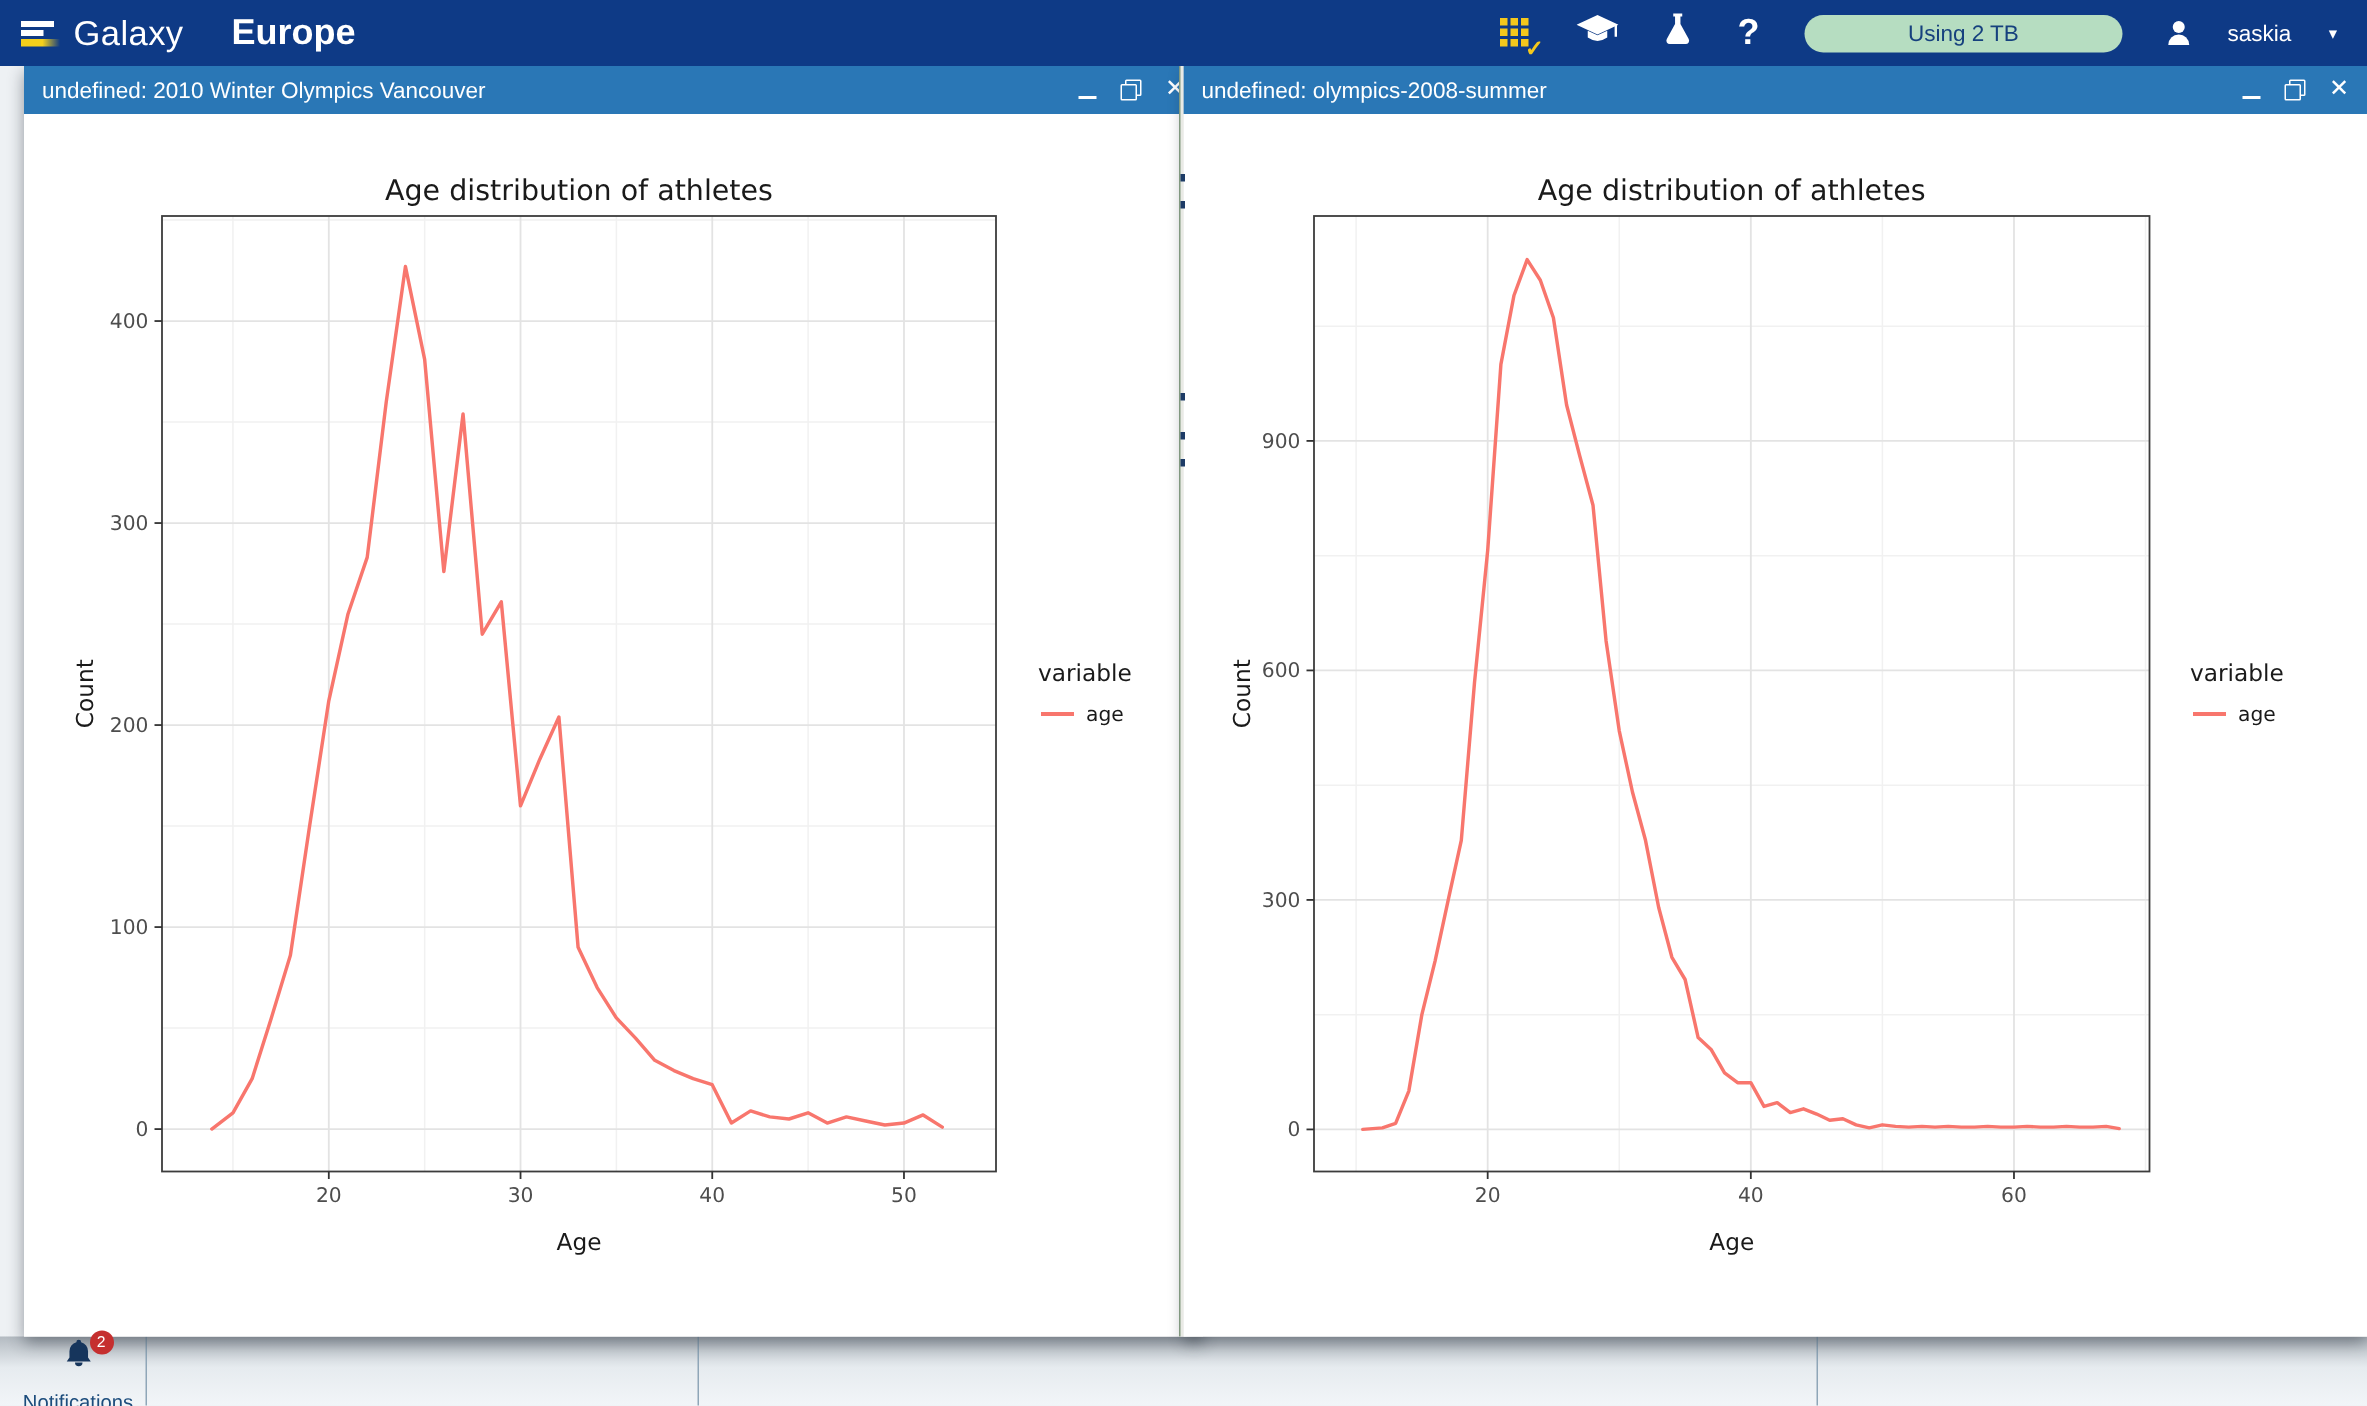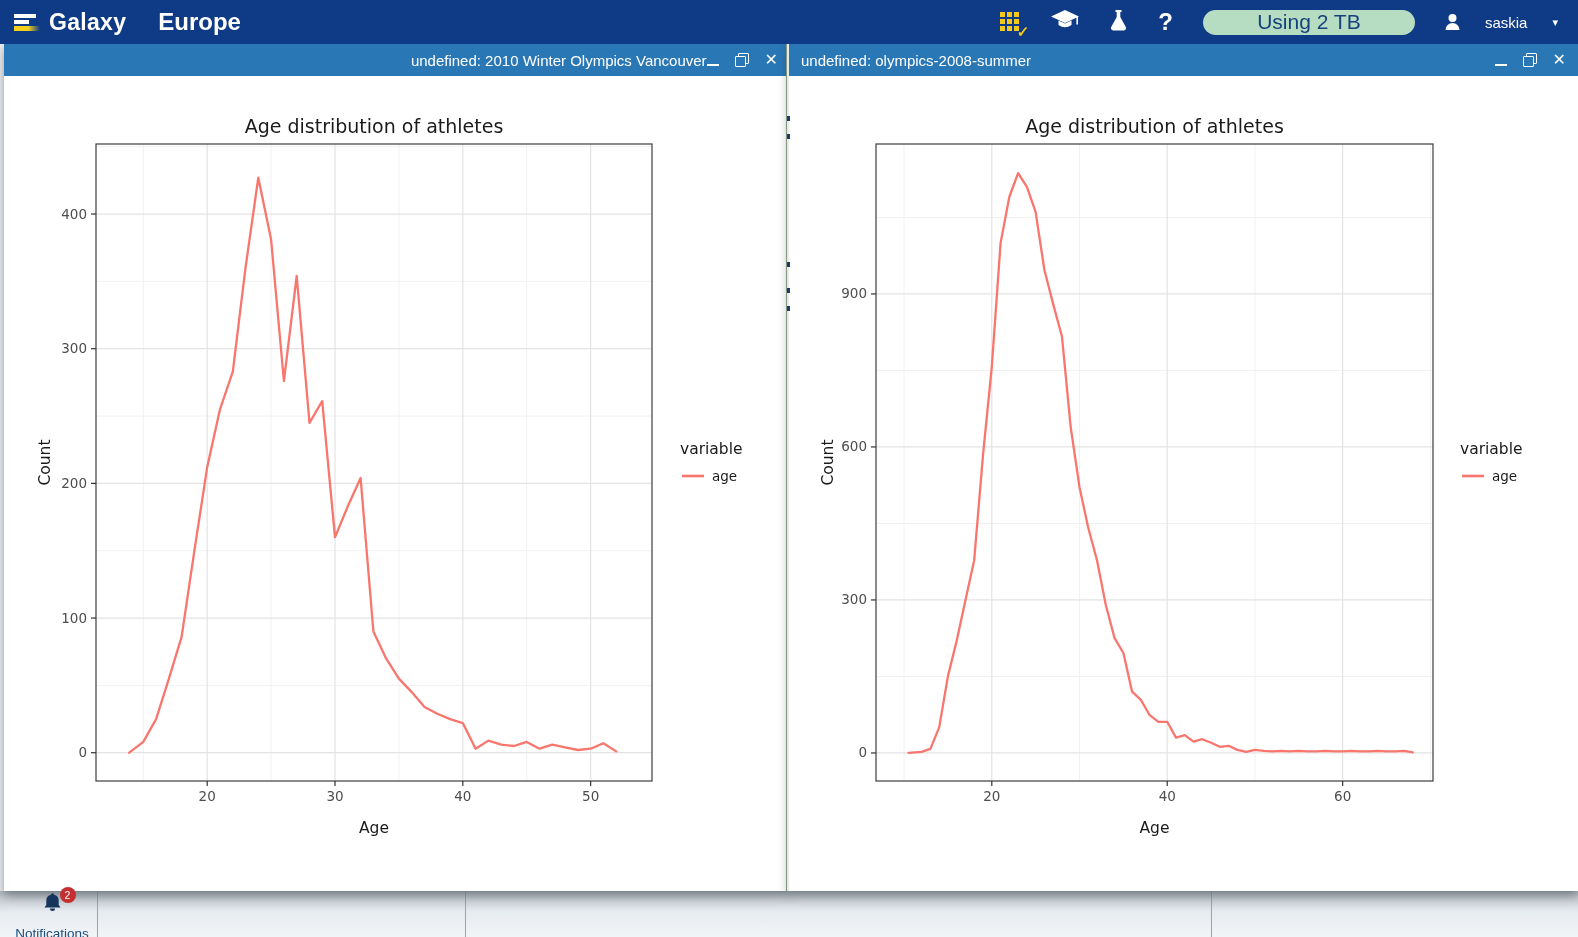--- a/index.html
+++ b/index.html
@@ -5,46 +5,46 @@
   * { box-sizing: border-box; margin: 0; padding: 0; }
   html,body { width:1578px; height:937px; overflow:hidden; font-family:"Liberation Sans",sans-serif; background:#eef1f4; }
 
   
   .topbar { position:absolute; left:0; top:0; width:1578px; height:44px;
             background:#0e3a86; display:flex; align-items:center; z-index:50; }
   .logo   { display:flex; flex-direction:column; gap:2px; margin:0 9px 0 14px; }
   .logo .b1 { width:22px; height:4px; background:#fff; }
   .logo .b2 { width:15px; height:4px; background:#fff; }
   .logo .b3 { width:26px; height:5px; background:linear-gradient(90deg,#f4d01c 55%,rgba(244,208,28,0)); }
-  .brand  { color:#fff; font-size:23px; font-weight:bold; letter-spacing:.3px; }
+  .brand  { color:#fff; font-size:23px; font-weight:normal; letter-spacing:.3px; }
   .subbrand { color:#fff; font-size:24px; font-weight:bold; margin-left:32px; }
   .mast-right { margin-left:auto; display:flex; align-items:center; gap:30px; padding-right:20px; }
   .grid-icon { position:relative; width:21px; height:21px; display:grid;
                grid-template-columns:repeat(3,5px); grid-template-rows:repeat(3,5px); gap:2px; }
   .grid-icon i { background:#f4c81c; display:block; }
   .grid-check { position:absolute; right:-8px; bottom:-8px; color:#f4c81c; font-size:15px; font-weight:bold; }
   .q-icon { color:#fff; font-size:24px; font-weight:bold; line-height:1; }
   .storage-pill { width:212px; height:25px; border-radius:13px; background:#b6ddc1;
-                  color:#16417e; font-size:21px; display:flex; align-items:center; justify-content:center; }
+                  color:#16417e; font-size:15px; display:flex; align-items:center; justify-content:center; }
   .user-box { display:flex; align-items:center; gap:25px; color:#fff; font-size:15px; }
   .caret { font-size:11px; color:#fff; }
 
   
   .desktop { position:absolute; left:0; top:44px; width:1578px; height:893px; background:#eef1f4; }
   .bottom-strip { position:absolute; left:0; top:847px; width:1578px; height:46px;
                   background:linear-gradient(180deg,#b3bac1 0%,#e6ebef 45%,#f2f5f8 100%); }
   .vline { position:absolute; top:847px; height:46px; width:1px; background:#8fa6b8; }
   .sliver { position:absolute; left:786px; top:0; width:3px; height:847px;
             background:#e9eae5; border-left:1px solid #81987f; z-index:5; }
   .sliver i { position:absolute; left:0; width:3px; height:5px; background:#1d3b66; display:block; }
 
   
   .window { position:absolute; top:0; height:847px; background:#fff;
             box-shadow:0 4px 10px rgba(30,40,50,.45); }
-  #win-left  { left:4px;   width:786px; z-index:2;text-align:right; }
+  #win-left  { left:16px;   width:786px; z-index:2; }
   #win-right { left:789px; width:789px; z-index:3; }
   .titlebar { height:32px; background:#2a77b6; color:#fff; display:flex; align-items:center;
               padding:0 12px; font-size:15px; }
   .titlebar .title { flex:1; white-space:nowrap; overflow:hidden; }
   .controls { display:flex; align-items:center; gap:16px; }
   .ctrl-min { width:12px; height:13px; position:relative; cursor:pointer; }
   .ctrl-min::after { content:""; position:absolute; left:0; bottom:1px; width:12px; height:2px; background:#fff; }
   .ctrl-restore { width:14px; height:14px; position:relative; cursor:pointer; }
   .ctrl-restore::before { content:""; position:absolute; right:0; top:0; width:9px; height:9px;
                           border:1.5px solid #fff; border-radius:1px; }

